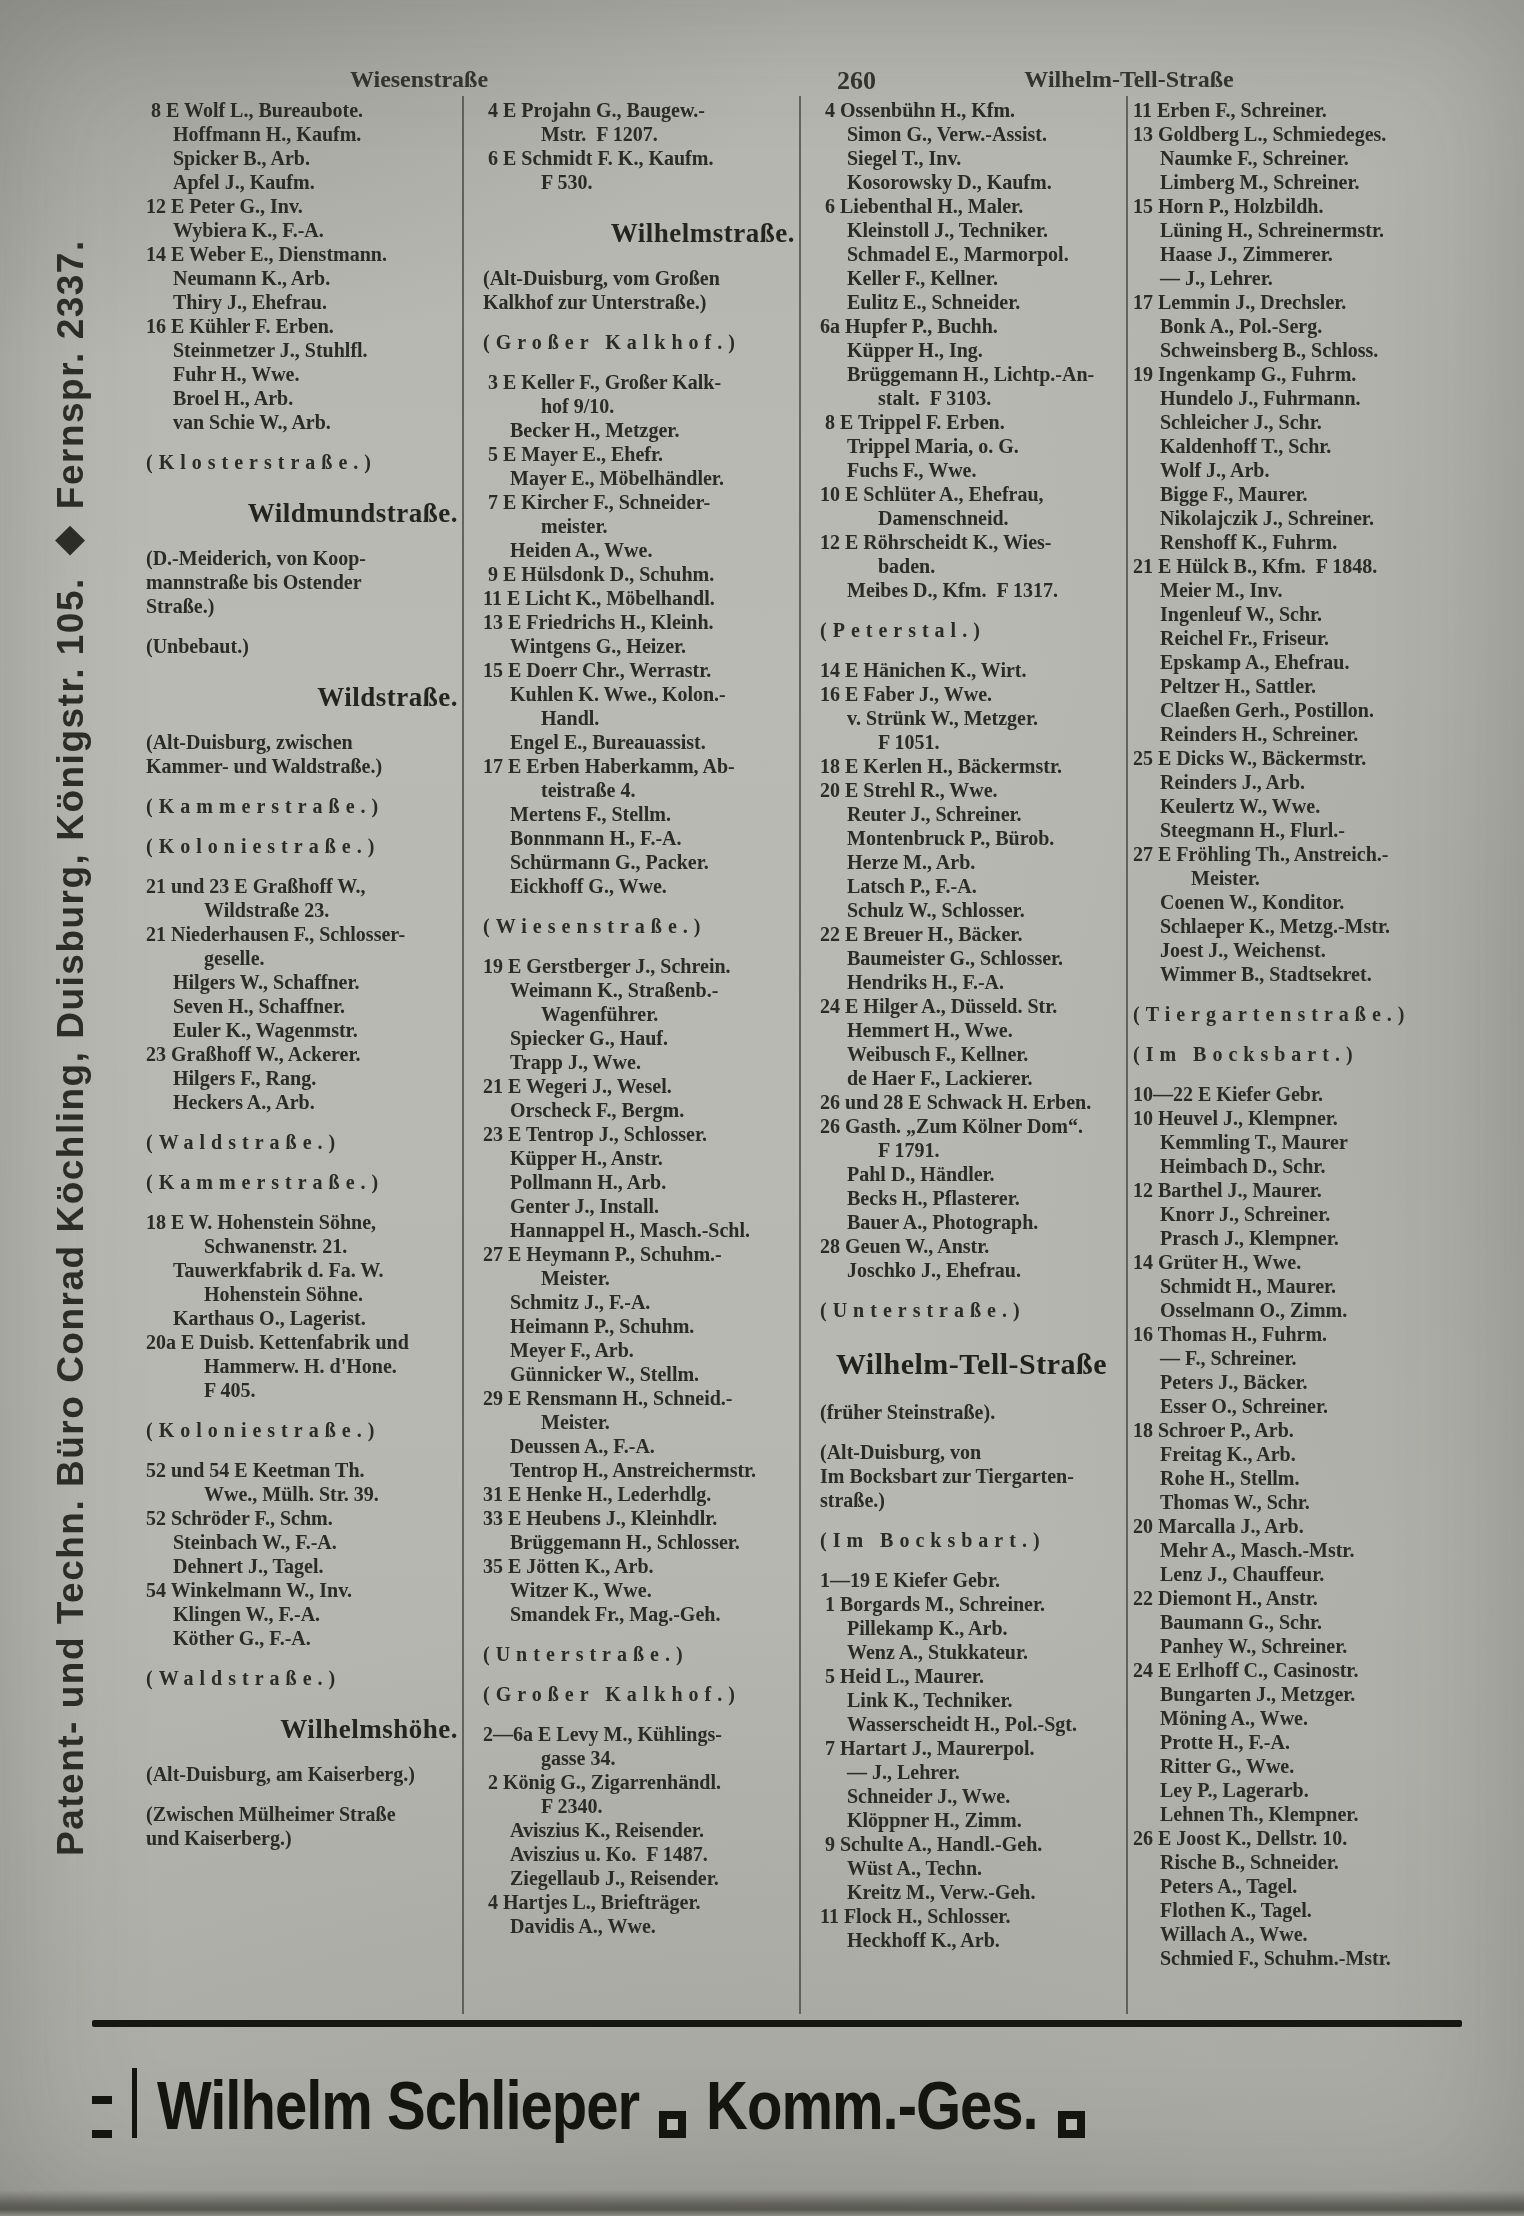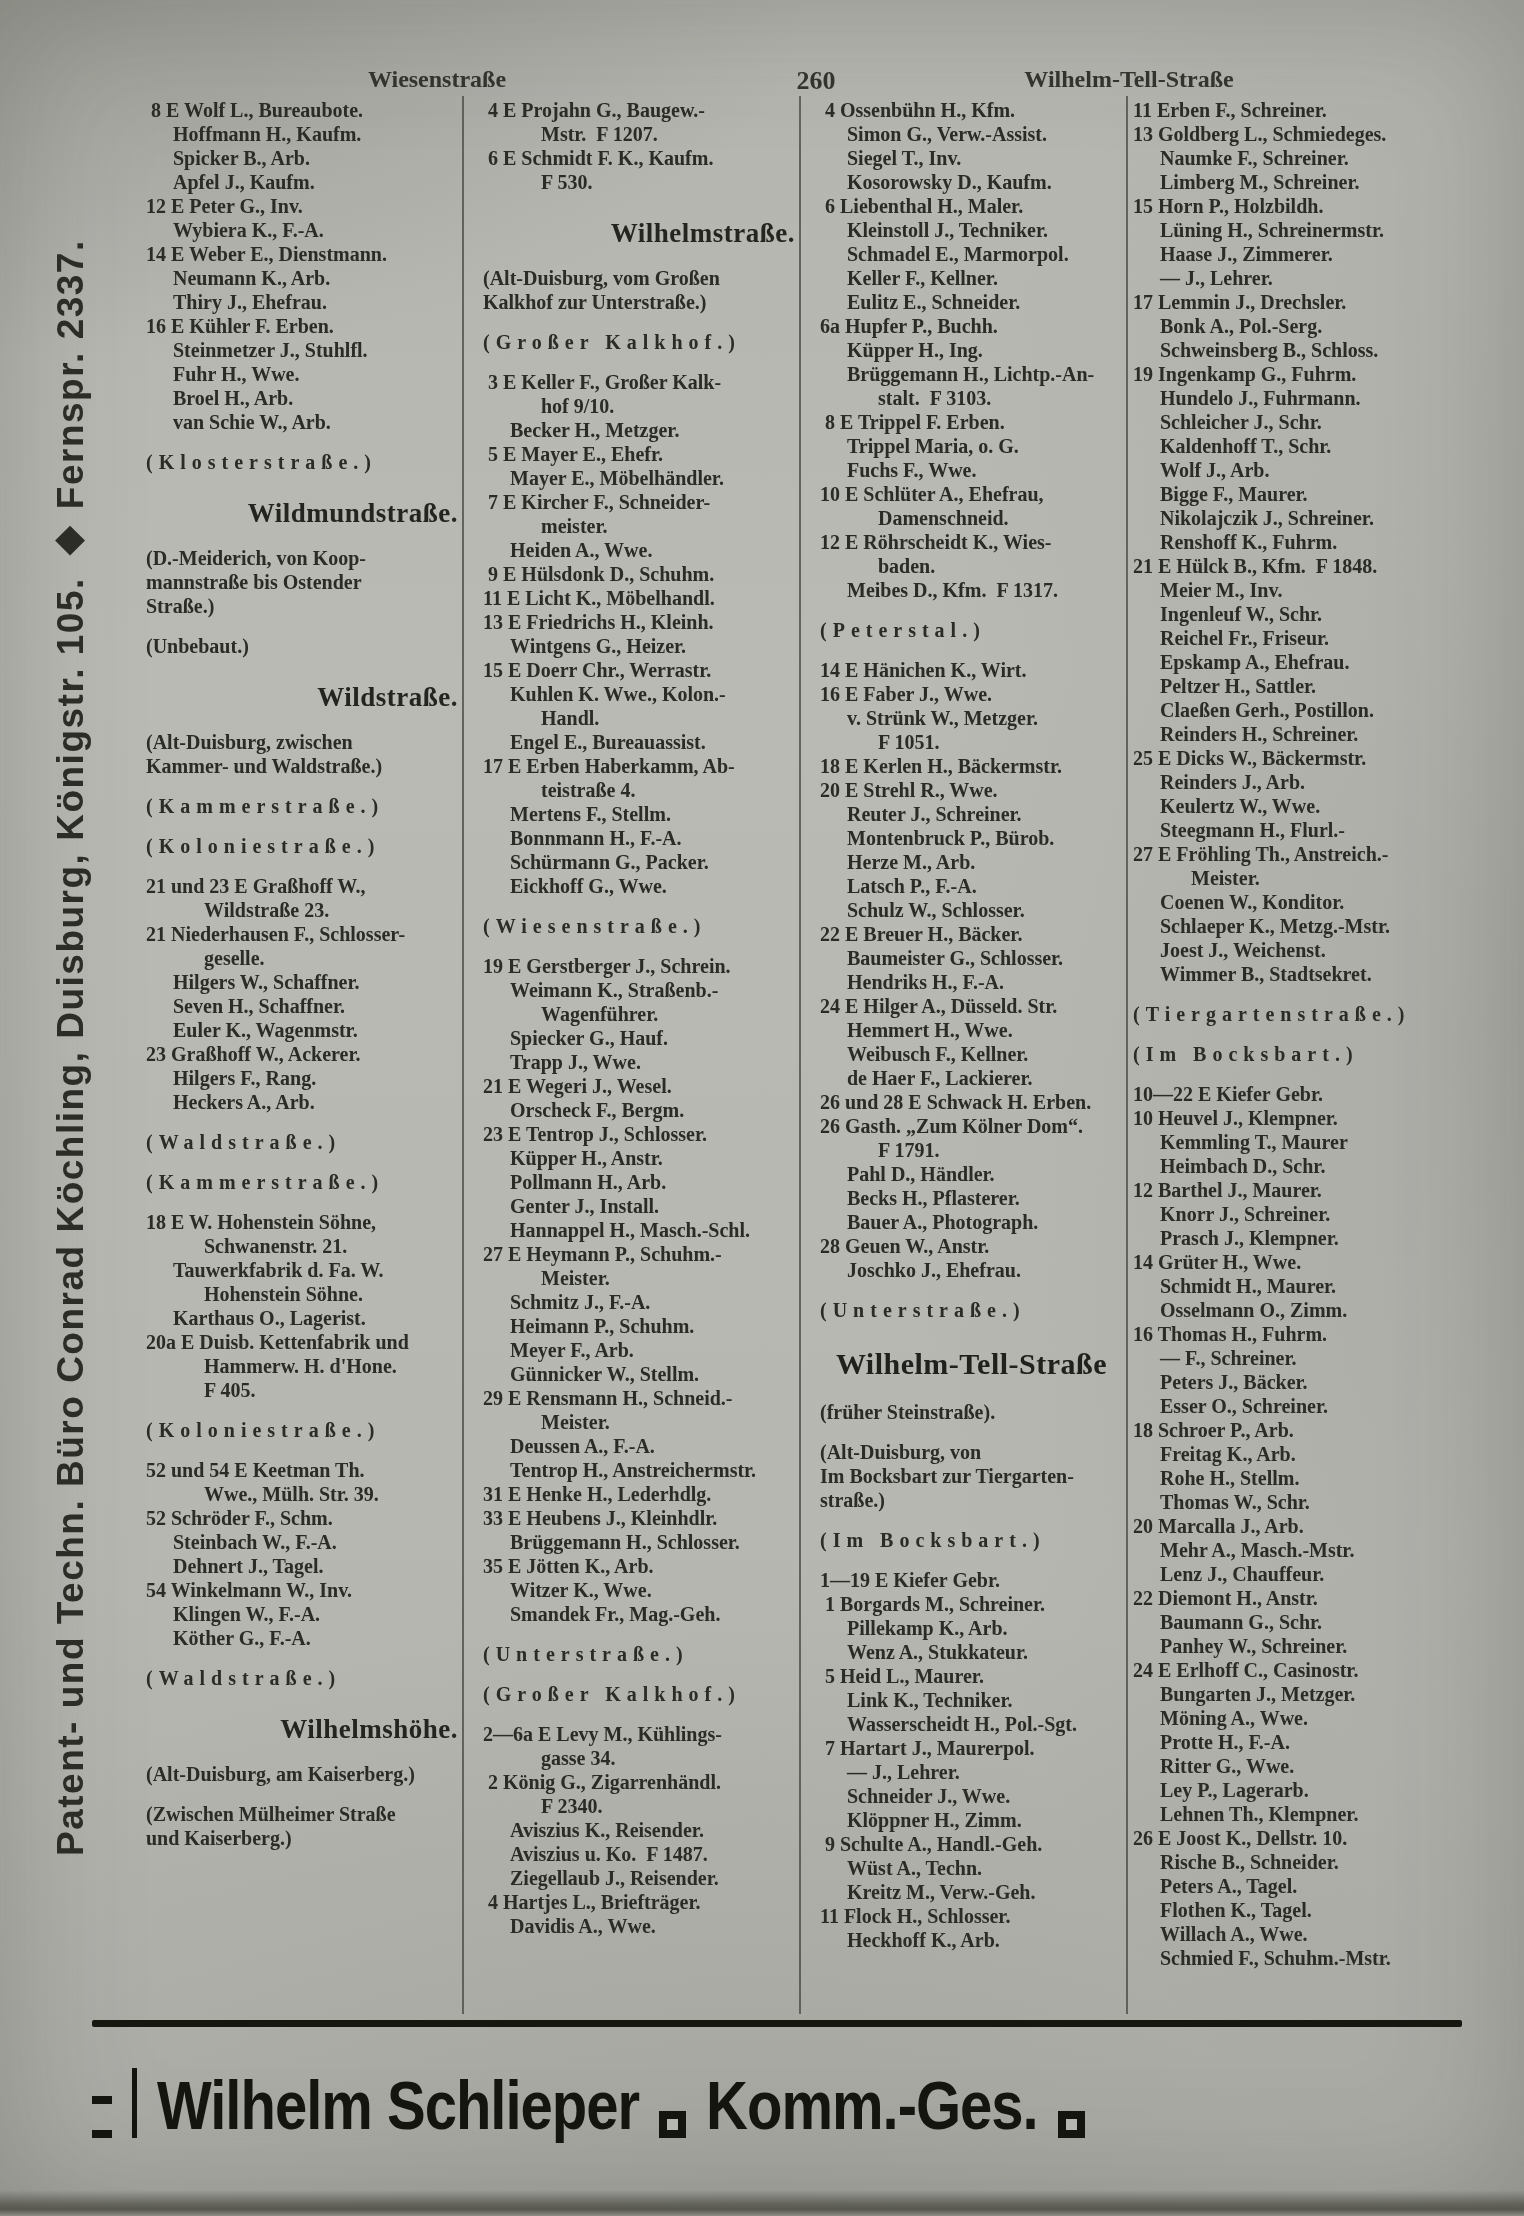--- a/index.html
+++ b/index.html
@@ -11,22 +11,22 @@
       radial-gradient(1200px 600px at 6% 0%, rgba(45,45,35,.16), transparent 60%),
       radial-gradient(900px 1800px at 100% 45%, rgba(55,55,45,.10), transparent 70%),
       radial-gradient(1400px 900px at 50% 100%, rgba(70,70,60,.08), transparent 70%),
       linear-gradient(180deg,#b4b5af 0%, #b9bab4 30%, #b6b7b1 70%, #acada7 100%);
     box-shadow: inset 0 0 140px rgba(55,55,45,.28);
     font-family:"Liberation Serif", serif;
     color:#2a2b25;
   }
   
   .runhead{position:absolute;top:66px;font-weight:700;font-size:24px;text-align:center;color:#33342d;}
-  #rh-left{left:322px;width:230px;}
-  #rh-num{left:756px;width:120px;font-size:26px;}
+  #rh-left{left:304px;width:230px;}
+  #rh-num{left:756px;width:120px;font-size:26px;text-align:right;}
   #rh-right{left:1004px;width:250px;}
   
   #sidebar{
     position:absolute;left:28px;top:70px;bottom:190px;width:84px;
     display:flex;align-items:center;justify-content:center;
     writing-mode:vertical-rl;transform:rotate(180deg);
     font-family:"Liberation Sans", sans-serif;font-weight:700;
     font-size:37px;letter-spacing:1.5px;color:#2c2d27;white-space:nowrap;
   }
   

